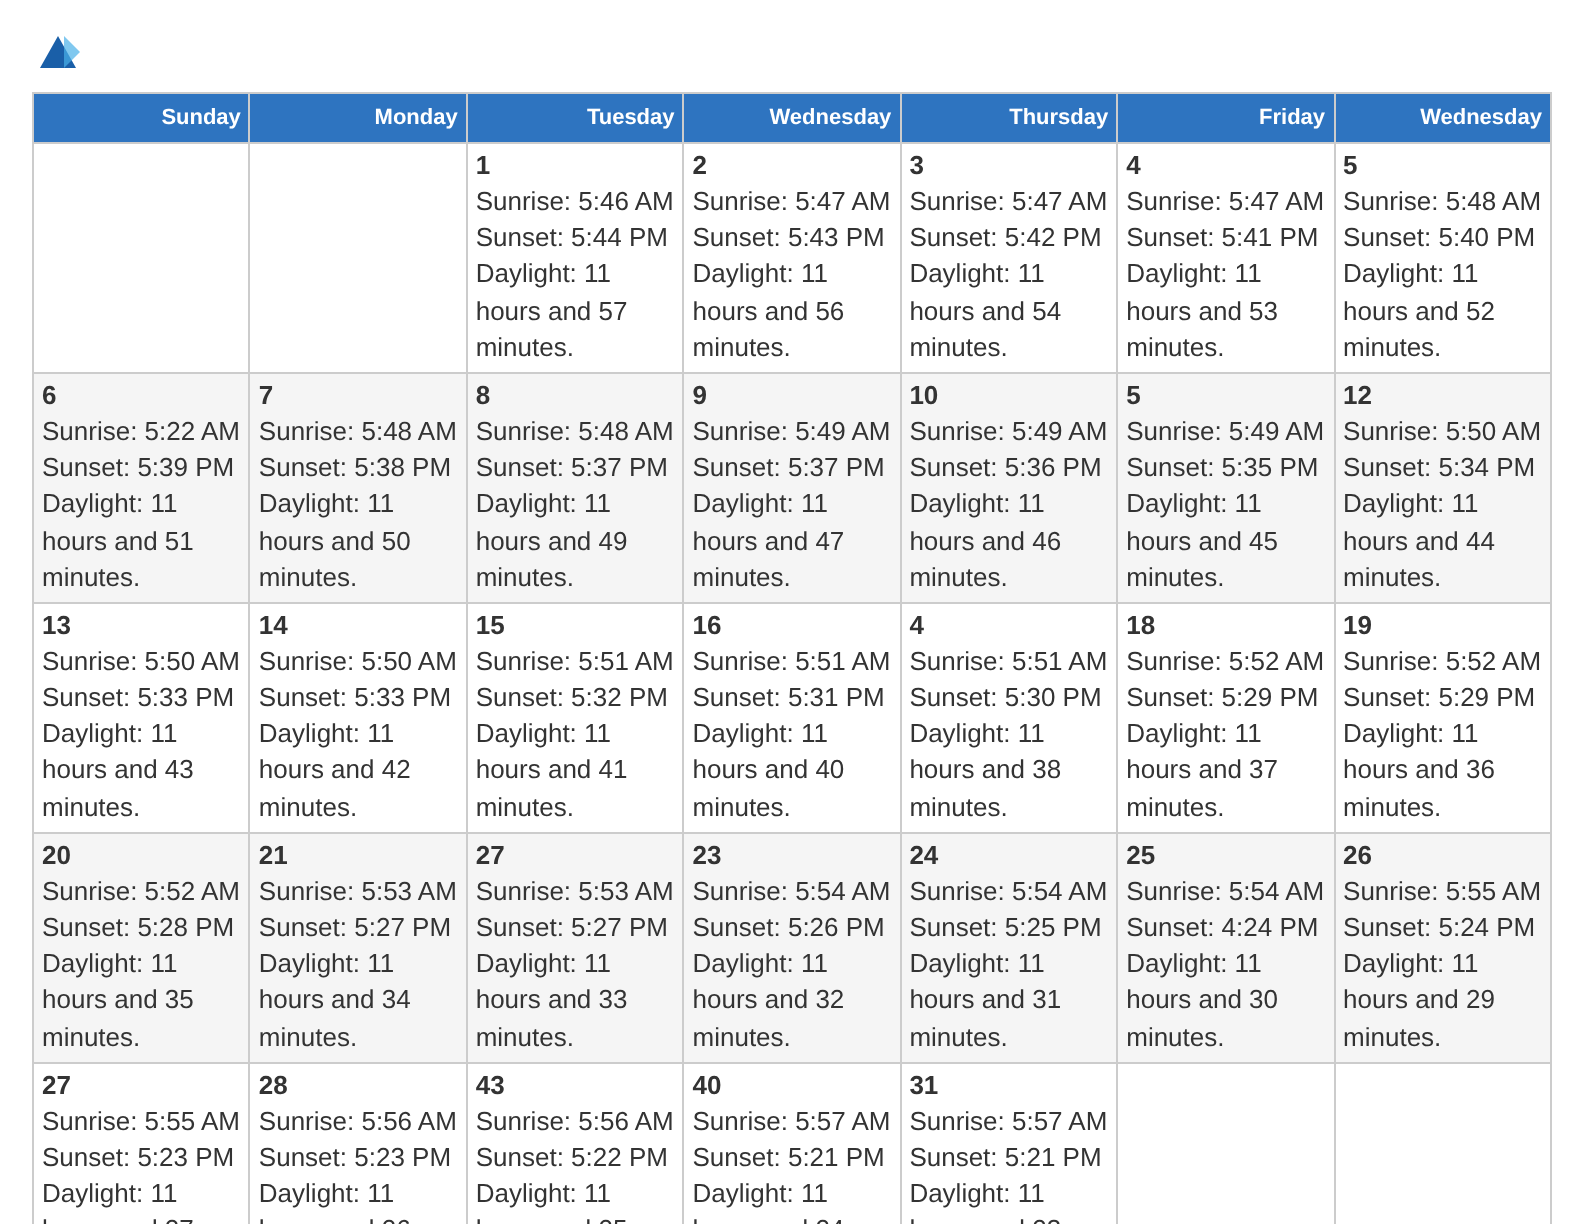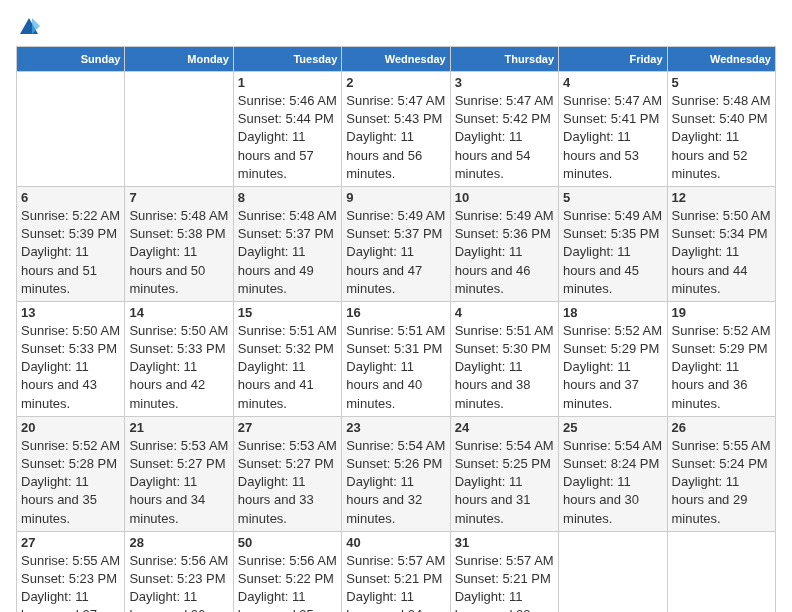--- a/index.html
+++ b/index.html
@@ -269,21 +269,21 @@
         </td>
         <td>
           <span class="day-number">24</span>
           <div class="day-info">Sunrise: 5:54 AM
 Sunset: 5:25 PM
 Daylight: 11 hours and 31 minutes.</div>
         </td>
         <td>
           <span class="day-number">25</span>
           <div class="day-info">Sunrise: 5:54 AM
-Sunset: 8:24 PM
+Sunset: 4:24 PM
 Daylight: 11 hours and 30 minutes.</div>
         </td>
         <td>
           <span class="day-number">26</span>
           <div class="day-info">Sunrise: 5:55 AM
 Sunset: 5:24 PM
 Daylight: 11 hours and 29 minutes.</div>
         </td>
       </tr>
       <tr>
@@ -293,21 +293,21 @@
 Sunset: 5:23 PM
 Daylight: 11 hours and 27 minutes.</div>
         </td>
         <td>
           <span class="day-number">28</span>
           <div class="day-info">Sunrise: 5:56 AM
 Sunset: 5:23 PM
 Daylight: 11 hours and 26 minutes.</div>
         </td>
         <td>
-          <span class="day-number">50</span>
+          <span class="day-number">43</span>
           <div class="day-info">Sunrise: 5:56 AM
 Sunset: 5:22 PM
 Daylight: 11 hours and 25 minutes.</div>
         </td>
         <td>
           <span class="day-number">40</span>
           <div class="day-info">Sunrise: 5:57 AM
 Sunset: 5:21 PM
 Daylight: 11 hours and 24 minutes.</div>
         </td>

